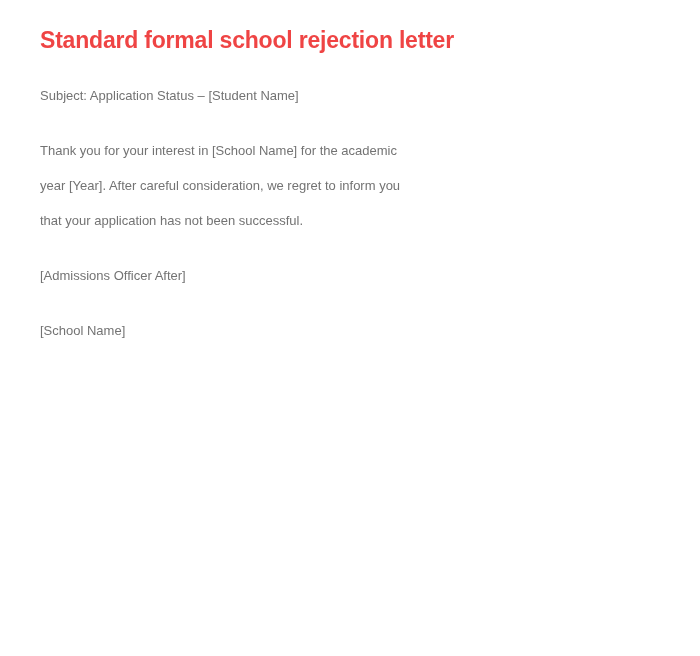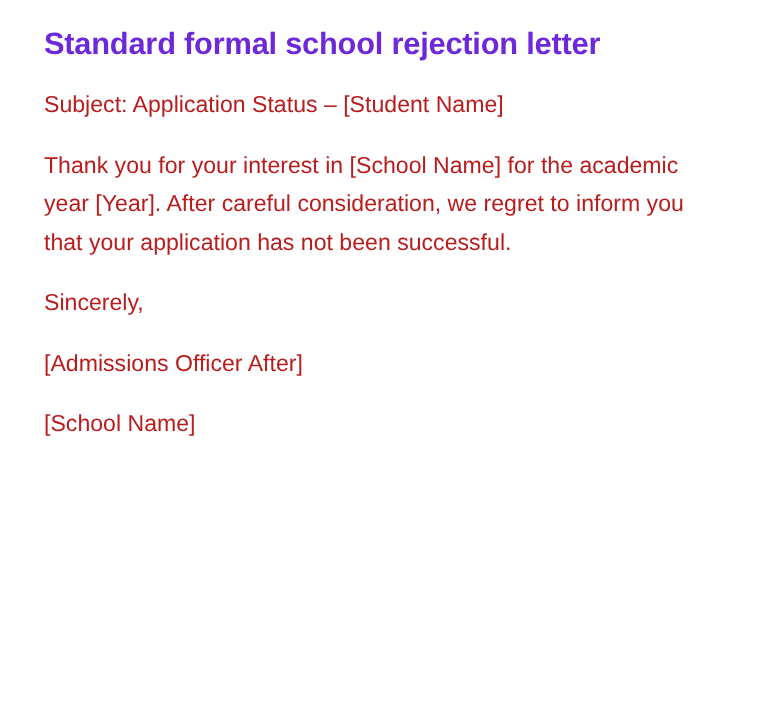--- a/index.html
+++ b/index.html
@@ -11,48 +11,47 @@
   .page {
     width: 700px;
     height: 656px;
     box-sizing: border-box;
     padding: 26px 40px 0 40px;
     background: #ffffff;
     overflow: hidden;
   }
   .doc-title {
     margin: 0 0 24px 0;
-    font-size: 28px;
+    font-size: 23px;
     line-height: 28px;
     font-weight: 700;
     letter-spacing: -0.2px;
-    color: #6d28d9;
+    color: #ef4444;
   }
   .doc-paragraph {
     margin: 0 0 20px 0;
     max-width: 602px;
-    font-size: 21px;
+    font-size: 13px;
     line-height: 35px;
     font-weight: 400;
-    color: #b91c1c;
+    color: #737373;
     white-space: pre-line;
   }
 </style>
 </head>
 <body>
 
 <div class="page">
   <h1 class="doc-title">Standard formal school rejection letter</h1>
 
   <p class="doc-paragraph">Subject: Application Status – [Student Name]</p>
 
 
   <p class="doc-paragraph">Thank you for your interest in [School Name] for the academic
 year [Year]. After careful consideration, we regret to inform you
 that your application has not been successful.</p>
 
 
-  <p class="doc-paragraph">Sincerely,</p>
 
   <p class="doc-paragraph">[Admissions Officer After]</p>
 
   <p class="doc-paragraph">[School Name]</p>
 </div>
 
 </body></html>

